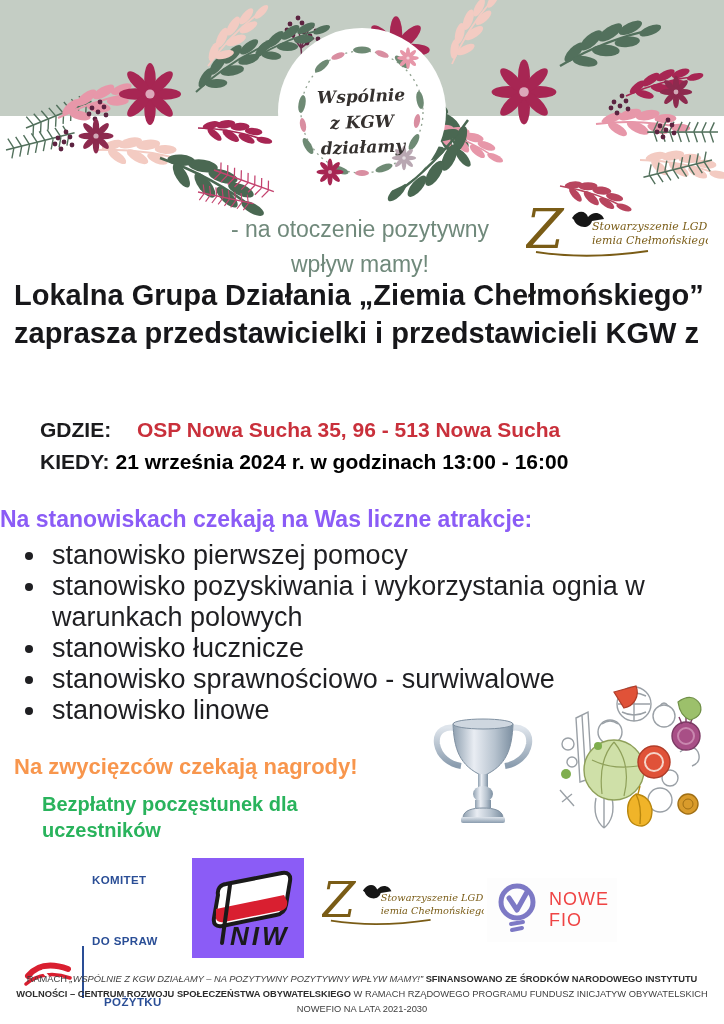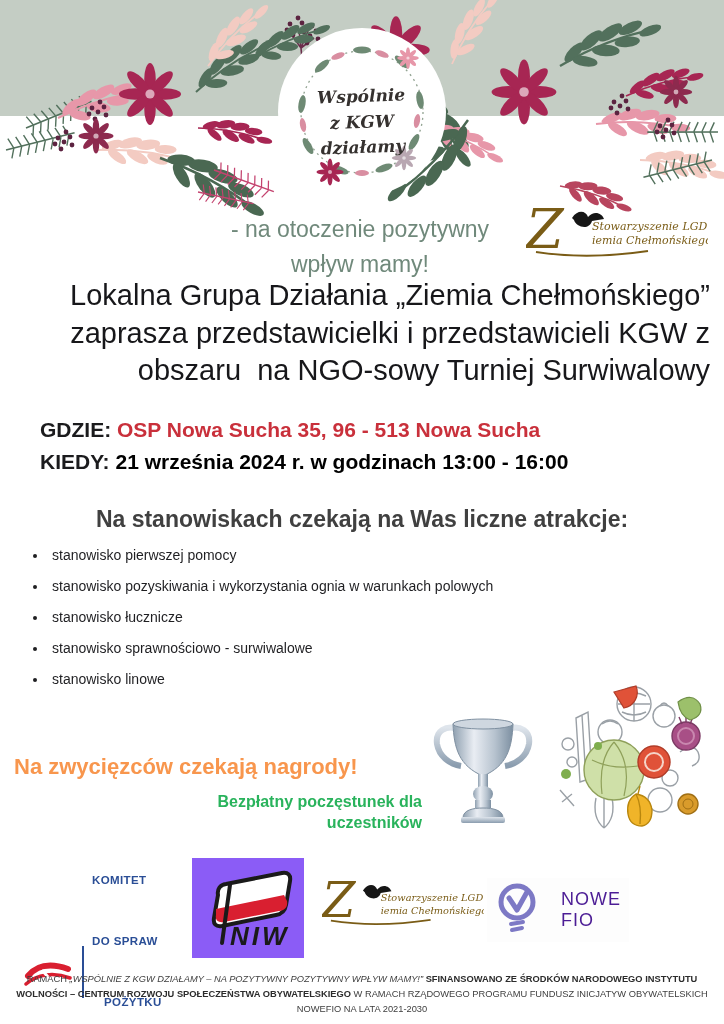--- a/index.html
+++ b/index.html
@@ -7,46 +7,46 @@
           font-family:"Liberation Sans",sans-serif;color:#1b1b1d;}
   .band{position:absolute;top:0;left:0;width:724px;height:116px;background:#c4cdc4;}
   .floral{position:absolute;top:0;left:0;}
   .wreath-text{position:absolute;left:299px;top:84px;width:126px;text-align:center;
      font-family:"DejaVu Serif",serif;font-style:italic;font-weight:700;font-size:17px;
      line-height:1.5;color:#35312f;transform:rotate(-2deg);}
   .tagline{position:absolute;top:212px;left:130px;width:460px;text-align:center;
      font-size:23px;font-weight:500;color:#70897b;line-height:1.5;}
   .lgd{position:absolute;}
   .lgd-top{right:16px;top:200px;}
-  .invitation{position:absolute;top:277px;left:14px;width:696px;text-align:right;
-     font-size:29px;font-weight:400;line-height:1.3;color:#17171a;}
+  .invitation{position:absolute;top:277px;left:14px;width:696px;text-align:left;
+     font-size:29px;font-weight:700;line-height:1.3;color:#17171a;}
   .details{position:absolute;top:414px;left:40px;font-size:21px;font-weight:700;line-height:1.5;}
-  .where-value{color:#c9303b;}
+  .where-value{color:#c9303b;margin-left:20px;}
   .when-value{color:#000000;}
-  .attr-heading{position:absolute;top:506px;left:0;width:724px;text-align:center;
-     font-size:23px;font-weight:700;color:#404040;}
+  .attr-heading{position:absolute;top:506px;left:0;width:724px;text-align:left;
+     font-size:23px;font-weight:700;color:#8b5cf6;}
   .attractions{position:absolute;top:540px;left:26px;width:652px;margin:0;
-     padding-left:22px;font-size:14px;line-height:31px;color:#1f1f22;}
+     padding-left:22px;font-size:27px;line-height:31px;color:#1f1f22;}
   .attractions li{padding-left:4px;}
   .prizes{position:absolute;top:754px;left:14px;font-size:22px;font-weight:700;color:#f8964d;}
-  .refresh{position:absolute;top:791px;left:42px;width:380px;text-align:right;
-     font-size:16px;font-weight:700;color:#29b35c;line-height:1.32;}
+  .refresh{position:absolute;top:791px;left:42px;width:380px;text-align:left;
+     font-size:20px;font-weight:700;color:#29b35c;line-height:1.32;}
   .trophy{position:absolute;left:433px;top:714px;}
   .veggies{position:absolute;left:552px;top:682px;}
   .logo-tile{position:absolute;display:flex;align-items:center;}
   .komitet{left:24px;top:874px;}
   .komitet .divider{width:2px;height:52px;background:#2a4e96;margin:0 8px 0 10px;}
   .komitet .ktext{display:flex;flex-direction:column;font-size:11.5px;line-height:1.2;
      color:#2a4e96;letter-spacing:.4px;gap:47px;}
   .ktext .light{font-weight:600;}
   .ktext .heavy{font-weight:700;padding-left:12px;}
   .niw{left:192px;top:858px;width:112px;height:100px;background:#8b5cf6;justify-content:center;}
   .lgd-row{left:322px;top:874px;}
   .fio{left:487px;top:878px;background:#fdfdfd;padding:4px 8px;}
-  .fio .ftext{margin-left:22px;font-size:18px;line-height:1.15;color:#4c1d95;
+  .fio .ftext{margin-left:10px;font-size:18px;line-height:1.15;color:#ef4444;
      letter-spacing:1px;font-weight:500;}
   .footer{position:absolute;top:972px;left:10px;width:704px;text-align:center;
      font-size:9.3px;line-height:1.6;color:#3d3d3d;}
   .footer .it{font-style:italic;}
   .footer .bd{font-weight:700;color:#2c2c2c;}
 </style>
 </head>
 <body>
 
 <div class="poster">
@@ -171,21 +171,20 @@
     <text x="0" y="48" font-family="DejaVu Serif, serif" font-style="italic" font-size="54" fill="#7a5c16">Z</text>
     <path d="M10,52 Q62,60 122,51" stroke="#7a5c16" stroke-width="2" fill="none"></path>
     <path d="M46,18 C52,9 60,11 62,17 C68,10 76,13 78,19 L66,21 C63,31 50,27 48,20 Z" fill="#161616"></path>
     <text x="66" y="30" font-family="DejaVu Serif, serif" font-style="italic" font-size="11" fill="#7a5c16">Stowarzyszenie LGD</text>
     <text x="66" y="44" font-family="DejaVu Serif, serif" font-style="italic" font-size="11" fill="#7a5c16">iemia Chełmońskiego</text>
   </svg>
 
   <div class="invitation">
     <div>Lokalna Grupa Działania „Ziemia Chełmońskiego”</div>
     <div>zaprasza przedstawicielki i przedstawicieli KGW z</div>
-    <div>obszaru&nbsp; na NGO-sowy Turniej Surwiwalowy</div>
   </div>
 
   <div class="details">
     <div>
       <span>GDZIE:</span><span class="where-value"> OSP Nowa Sucha 35, 96 - 513 Nowa Sucha</span>
     </div>
     <div>
       <span>KIEDY:</span><span class="when-value"> 21 września 2024 r. w godzinach 13:00 - 16:00</span>
     </div>
   </div>

